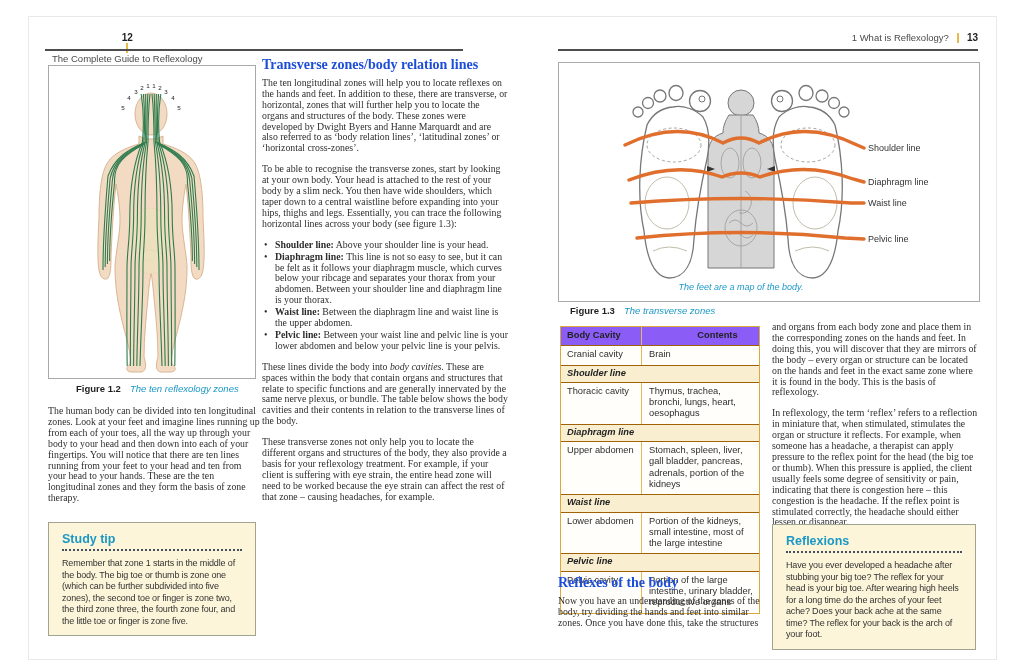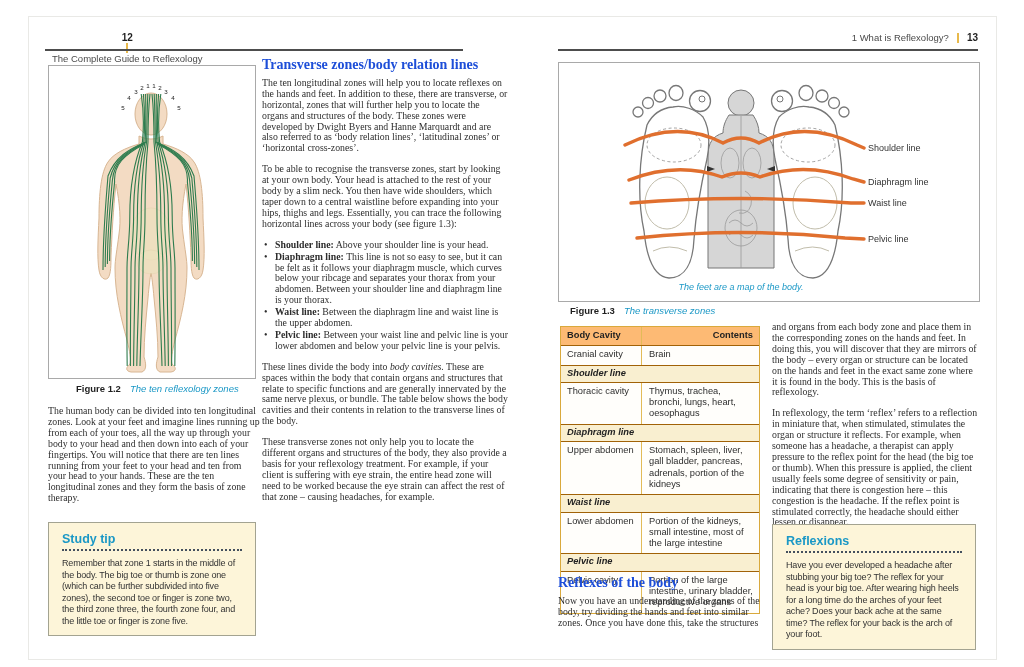--- a/index.html
+++ b/index.html
@@ -31,22 +31,22 @@
   .tipbox{background:#fdf5d9;border:1px solid #a3a391;padding:9px 13px 8px 13px;}
   .tipbox .tiptitle{font-weight:bold;font-size:12.5px;color:#1b98c6;margin:0 0 3px 0;}
   .tipbox .dots{border-bottom:2px dotted #44505e;margin:0 0 7px 0;}
   .tipbox .tipbody{font-size:9px;line-height:11.5px;letter-spacing:-0.15px;color:#333;}
   
   .tbl{border:1px solid #d9a93c;font-size:9.3px;line-height:11.3px;background:#fffefb;}
   .tbl .tr{display:flex;border-top:1px solid #a16207;}
   .tbl .tr:first-child{border-top:none;}
   .tbl .c1{width:69px;padding:3px 5px 4px 6px;flex:none;}
   .tbl .c2{flex:1;padding:3px 6px 4px 7px;border-left:1px solid #e2bb58;}
-  .tbl .th{background:#fdba74;font-weight:bold;color:#222;}
-  .tbl .th .c2{text-align:right;padding-left:40px;}
+  .tbl .th{background:#8b5cf6;font-weight:bold;color:#222;}
+  .tbl .th .c2{text-align:center;padding-left:40px;}
   .tbl .zone{background:#f9efd0;font-weight:bold;font-style:italic;color:#222;}
   .tbl .zone .zl{padding:2px 6px 3px 6px;}
 </style>
 </head>
 <body>
 
 <div class="abs scan-frame" style="left:28px;top:16px;width:967px;height:642px;"></div>
 
 <div class="abs runhead" style="left:52px;top:32px;flex-direction:column;">
   <span class="pagenum">12</span>

